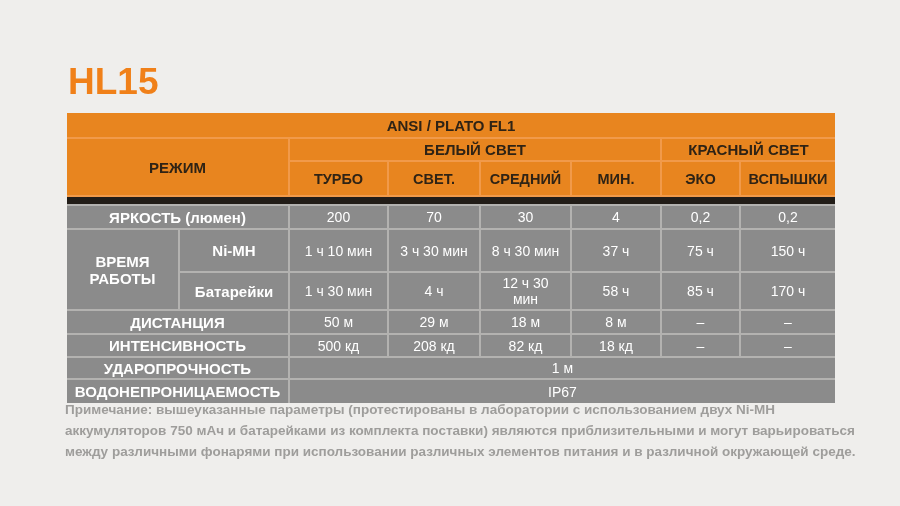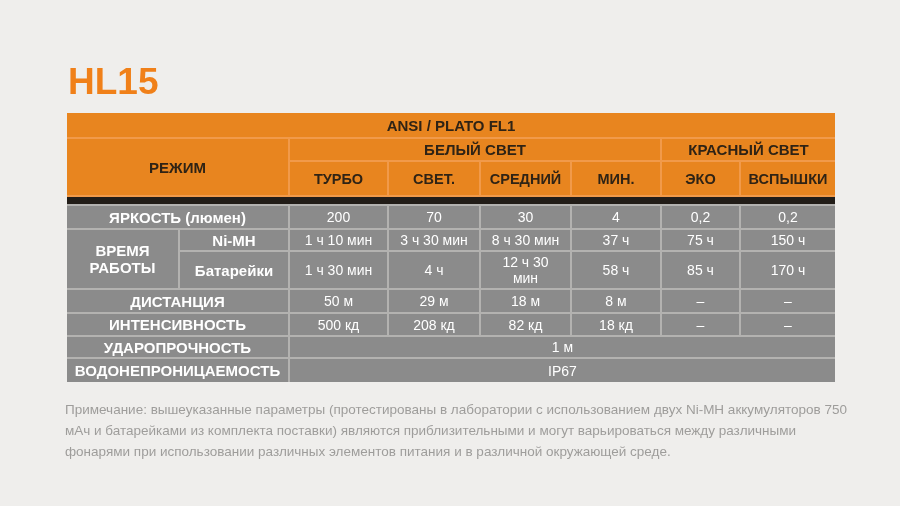--- a/index.html
+++ b/index.html
@@ -66,20 +66,21 @@
   tr.brow td.lbl{
     font-weight:bold;font-size:15px;
     padding:1px 2px;
     text-align:center;
   }
   .note{
     position:absolute;left:65px;top:399px;width:792px;
     color:var(--note-text);
     font-size:13.5px;line-height:21px;
     text-align:left;
+    font-weight:bold;
   }
 </style>
 </head>
 <body>
 
 <div class="page">
 
   <div class="title">HL15</div>
 
   <div class="table-wrap">
@@ -122,21 +123,21 @@
       <tr class="brow" style="height:24px">
         <td colspan="2" class="lbl">ЯРКОСТЬ (люмен)</td>
         <td>200</td>
         <td>70</td>
         <td>30</td>
         <td>4</td>
         <td>0,2</td>
         <td>0,2</td>
       </tr>
 
-      <tr class="brow" style="height:22px">
+      <tr class="brow" style="height:43px">
         <td rowspan="2" class="lbl">ВРЕМЯ РАБОТЫ</td>
         <td class="lbl">Ni-MH</td>
         <td>1 ч 10 мин</td>
         <td>3 ч 30 мин</td>
         <td>8 ч 30 мин</td>
         <td>37 ч</td>
         <td>75 ч</td>
         <td>150 ч</td>
       </tr>
 

